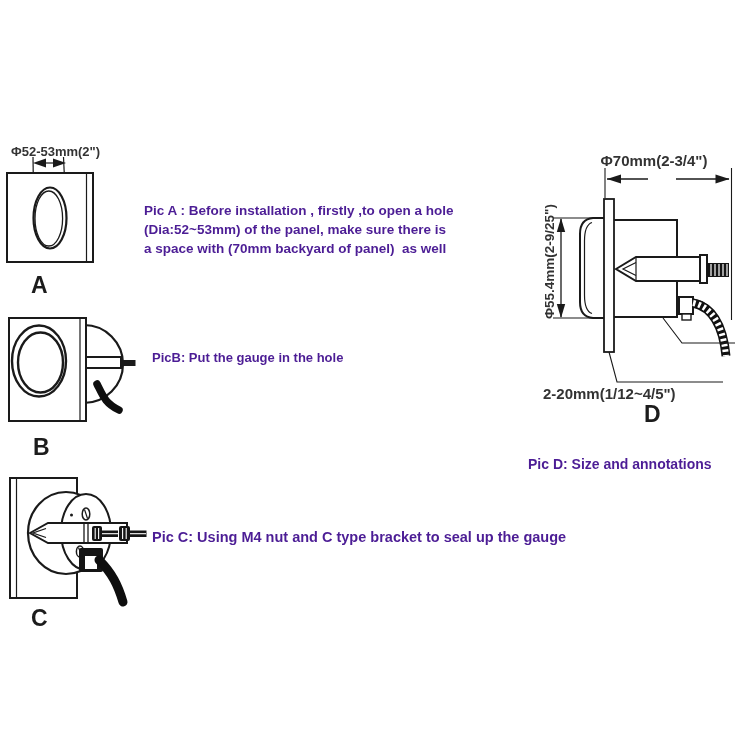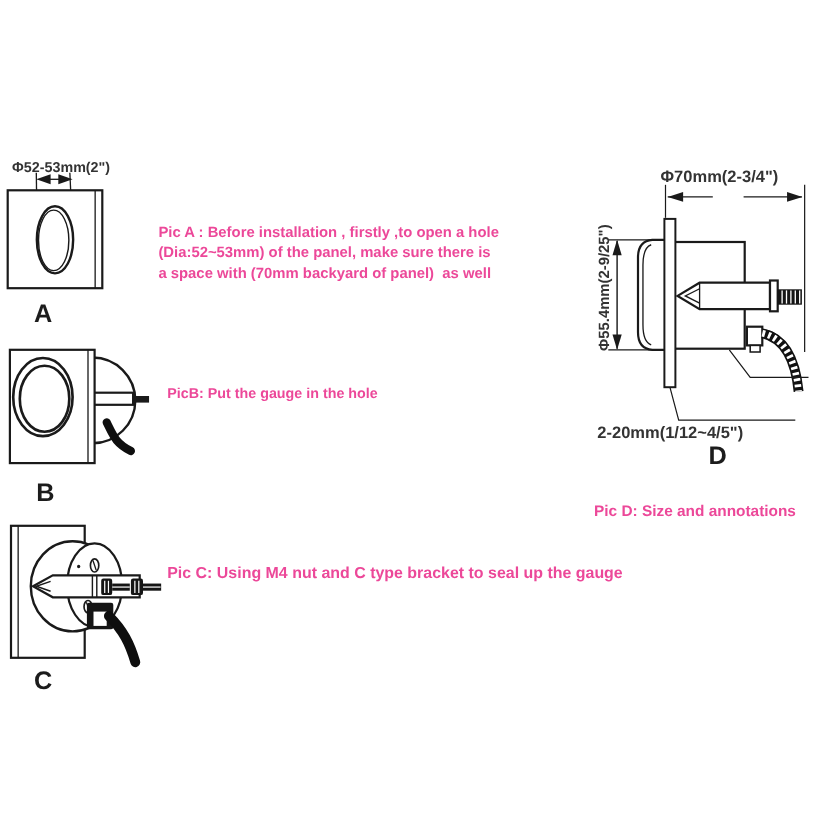--- a/index.html
+++ b/index.html
@@ -7,21 +7,21 @@
     position:relative;width:750px;height:750px;background:#ffffff;overflow:hidden;
     font-family:"Liberation Sans", sans-serif;
   }
   #lineart{position:absolute;left:0;top:0;}
   .txt{
     position:absolute;color:#3d3d3d;font-weight:bold;line-height:1.25;
     white-space:pre-wrap;
   }
   .dim{font-size:13px;color:#333333;}
   .dim-lg{font-size:15px;color:#333333;}
-  .cap{color:#ec4899;}
+  .cap{color:#4c1d95;}
   .figlabel{font-size:23px;color:#1c1c1c;font-weight:bold;letter-spacing:1px;}
   .rot{transform:rotate(-90deg);transform-origin:center center;text-align:center;}
   .ctr{text-align:center;}
 </style>
 </head>
 <body>
 
 <div id="canvas">
 
   <svg id="lineart" width="750" height="750" viewBox="0 0 750 750" fill="none" stroke="#1a1a1a" stroke-linejoin="miter">
@@ -158,27 +158,27 @@
   <div class="txt cap" style="left:144px;top:201px;width:360px;font-size:13.5px;line-height:19px;">Pic A : Before installation , firstly ,to open a hole
 (Dia:52~53mm) of the panel, make sure there is
 a space with (70mm backyard of panel)  as well</div>
 
   <div class="txt figlabel" style="left:31px;top:271px;">A</div>
 
   <div class="txt cap" style="left:152px;top:350px;font-size:13px;">PicB: Put the gauge in the hole</div>
 
   <div class="txt figlabel" style="left:33px;top:433px;">B</div>
 
-  <div class="txt cap" style="left:152px;top:512px;font-size:14.5px;">Pic C: Using M4 nut and C type bracket to seal up the gauge</div>
+  <div class="txt cap" style="left:152px;top:528px;font-size:14.5px;">Pic C: Using M4 nut and C type bracket to seal up the gauge</div>
 
   <div class="txt figlabel" style="left:31px;top:604px;">C</div>
 
   <div class="txt dim-lg ctr" style="left:574px;top:152px;width:160px;">Φ70mm(2-3/4")</div>
 
   <div class="txt dim rot" style="left:470px;top:253px;width:160px;height:17px;font-size:13.5px;">Φ55.4mm(2-9/25")</div>
 
   <div class="txt dim-lg" style="left:543px;top:385px;">2-20mm(1/12~4/5")</div>
 
   <div class="txt figlabel" style="left:644px;top:400px;">D</div>
 
-  <div class="txt cap" style="left:540px;top:456px;font-size:14px;">Pic D: Size and annotations</div>
+  <div class="txt cap" style="left:528px;top:456px;font-size:14px;">Pic D: Size and annotations</div>
 
 </div>
 
 </body></html>

